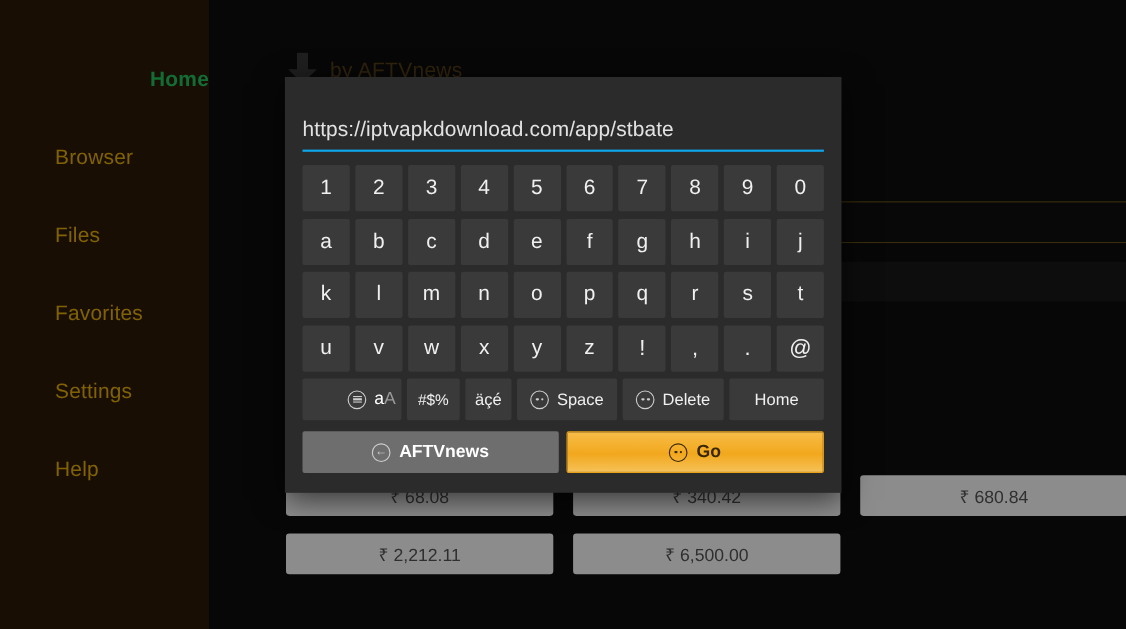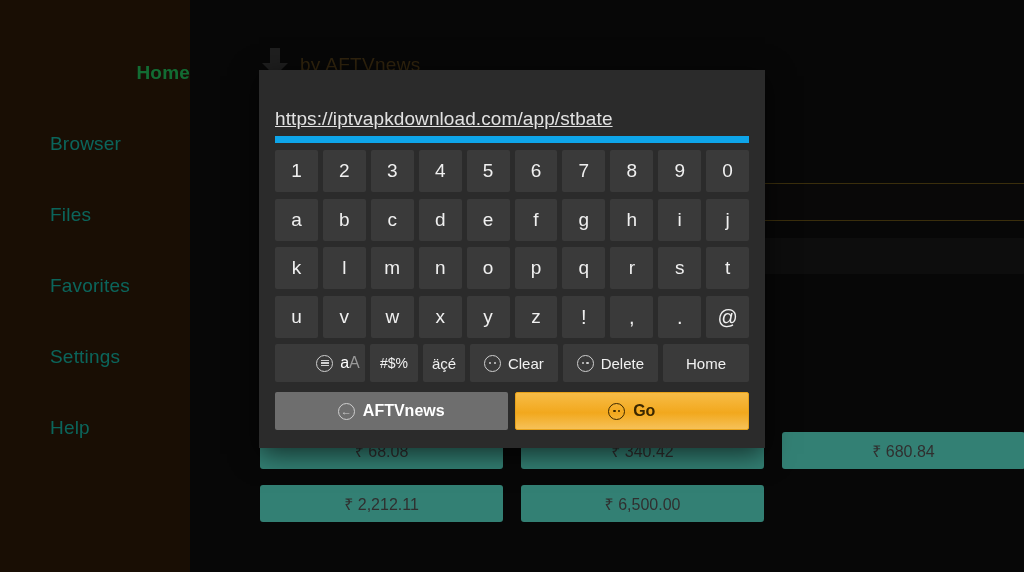--- a/index.html
+++ b/index.html
@@ -11,21 +11,21 @@
   }
 
   
   #sidebar{
     position:absolute;left:0;top:0;width:190px;height:572px;
     background:#2e1a09;
     z-index:2;
   }
   .nav-item{
     position:absolute;left:0;width:190px;
-    font-size:19px;color:#14b8a6;
+    font-size:19px;color:#eab308;
     padding-left:50px;box-sizing:border-box;
     letter-spacing:.2px;
   }
   .nav-item.active{color:#22c55e;font-weight:bold;text-align:right;}
 
   
   #stage{
     position:absolute;left:190px;top:0;width:834px;height:572px;
     background:#0d0d0d;overflow:hidden;
   }
@@ -68,21 +68,21 @@
     font-size:17px;color:#2c2c2c;line-height:26px;
   }
   #donate-note .l2{display:block;}
 
   #donate-grid{
     position:absolute;left:70px;top:432px;width:765px;
     display:grid;grid-template-columns:repeat(3,1fr);
     gap:16px 18px;
   }
   .donate-btn{
-    height:37px;background:#5eead4;border-radius:3px;
+    height:37px;background:#ffffff;border-radius:3px;
     display:flex;align-items:center;justify-content:center;
     font-size:16px;color:#575757;
   }
 
   
   #scrim{
     position:absolute;left:0;top:0;width:1024px;height:572px;
     background:rgba(0,0,0,.45);z-index:4;pointer-events:none;
   }
 
@@ -93,24 +93,23 @@
     box-shadow:0 6px 26px rgba(0,0,0,.65);
     box-sizing:border-box;
     padding:0 16px;
   }
   #kb-input-wrap{
     position:absolute;left:275px;top:108px;width:474px;
   }
   #kb-input{
     font-size:19px;color:#e2e2e2;
     padding-bottom:6px;
-    border-bottom:7px solid #0ea5e9;
+    border-bottom:2px solid #0ea5e9;
     white-space:nowrap;overflow:hidden;
     letter-spacing:.1px;
-    text-decoration:underline;
   }
 
   .kb-row{
     position:absolute;left:275px;width:474px;
     display:flex;gap:5px;
   }
   .key{
     flex:1;height:42px;background:#3a3a3a;border-radius:2px;
     display:flex;align-items:center;justify-content:center;
     color:#f0f0f0;font-size:19px;
@@ -396,21 +395,21 @@
     <span>#$%</span>
   </div>
   <div class="fkey" id="fk-acc">
     <span>äçé</span>
   </div>
   <div class="fkey" id="fk-space">
     <span class="circ">
         <span class="dot"></span>
         <span class="dot"></span>
       </span>
-    <span>Clear</span>
+    <span>Space</span>
   </div>
   <div class="fkey" id="fk-delete">
     <span class="circ">
         <span class="dot"></span>
         <span class="dot"></span>
       </span>
     <span>Delete</span>
   </div>
   <div class="fkey" id="fk-clear">
     <span>Home</span>

